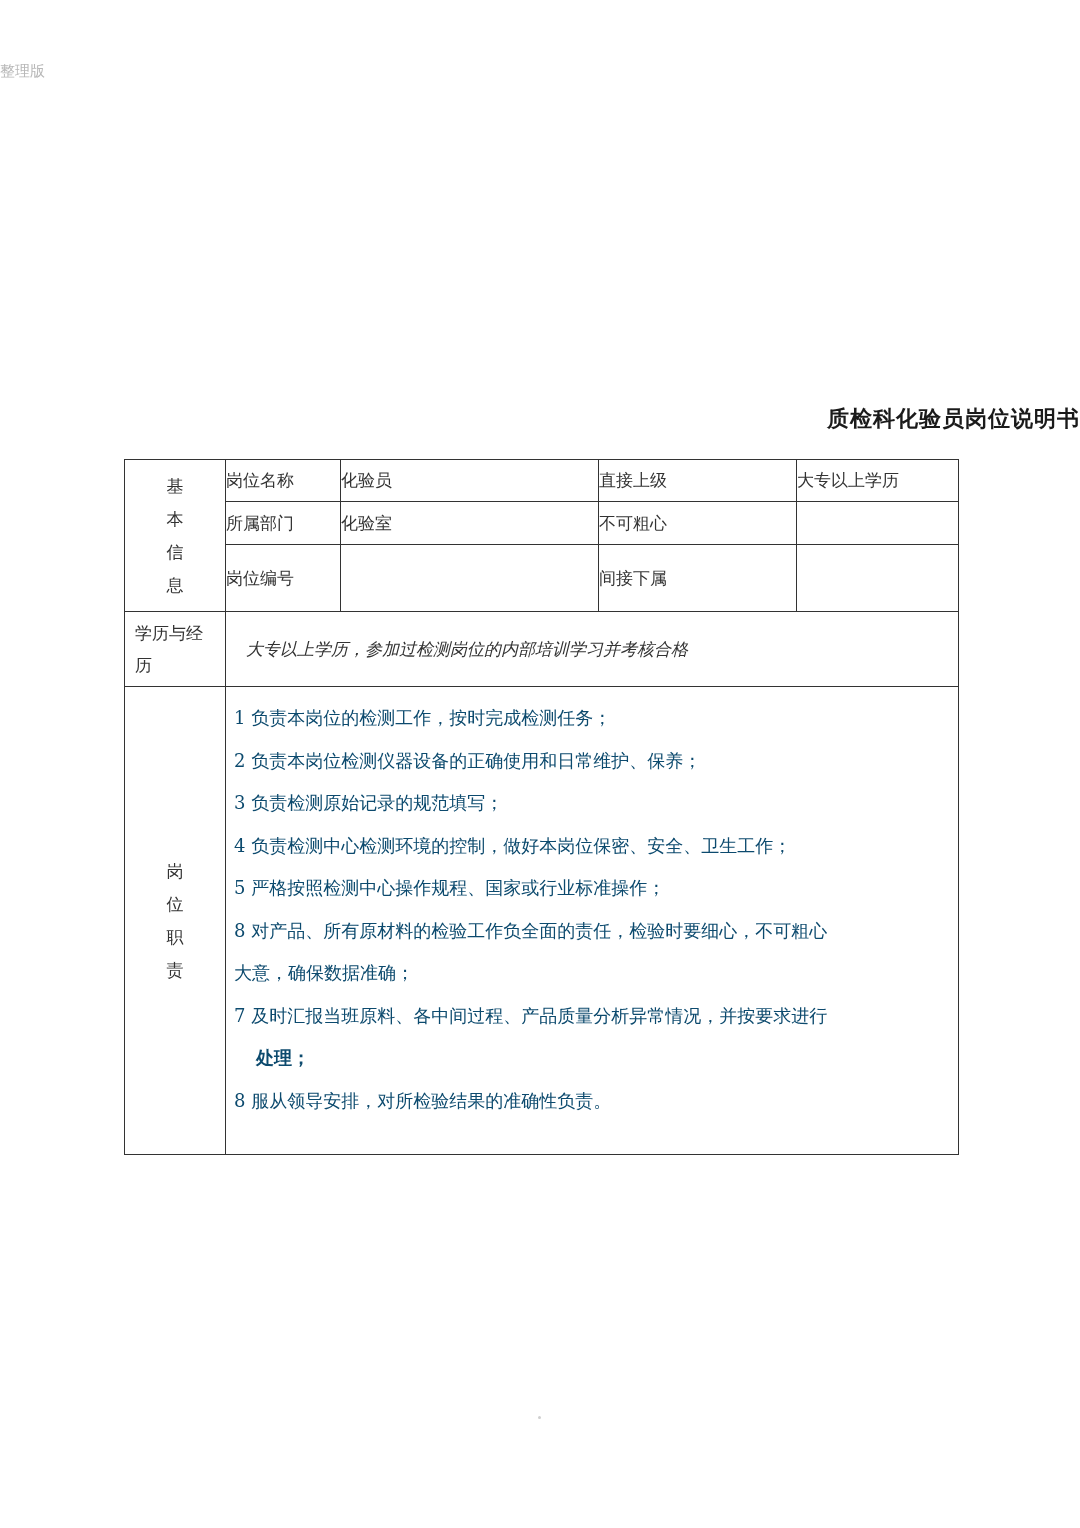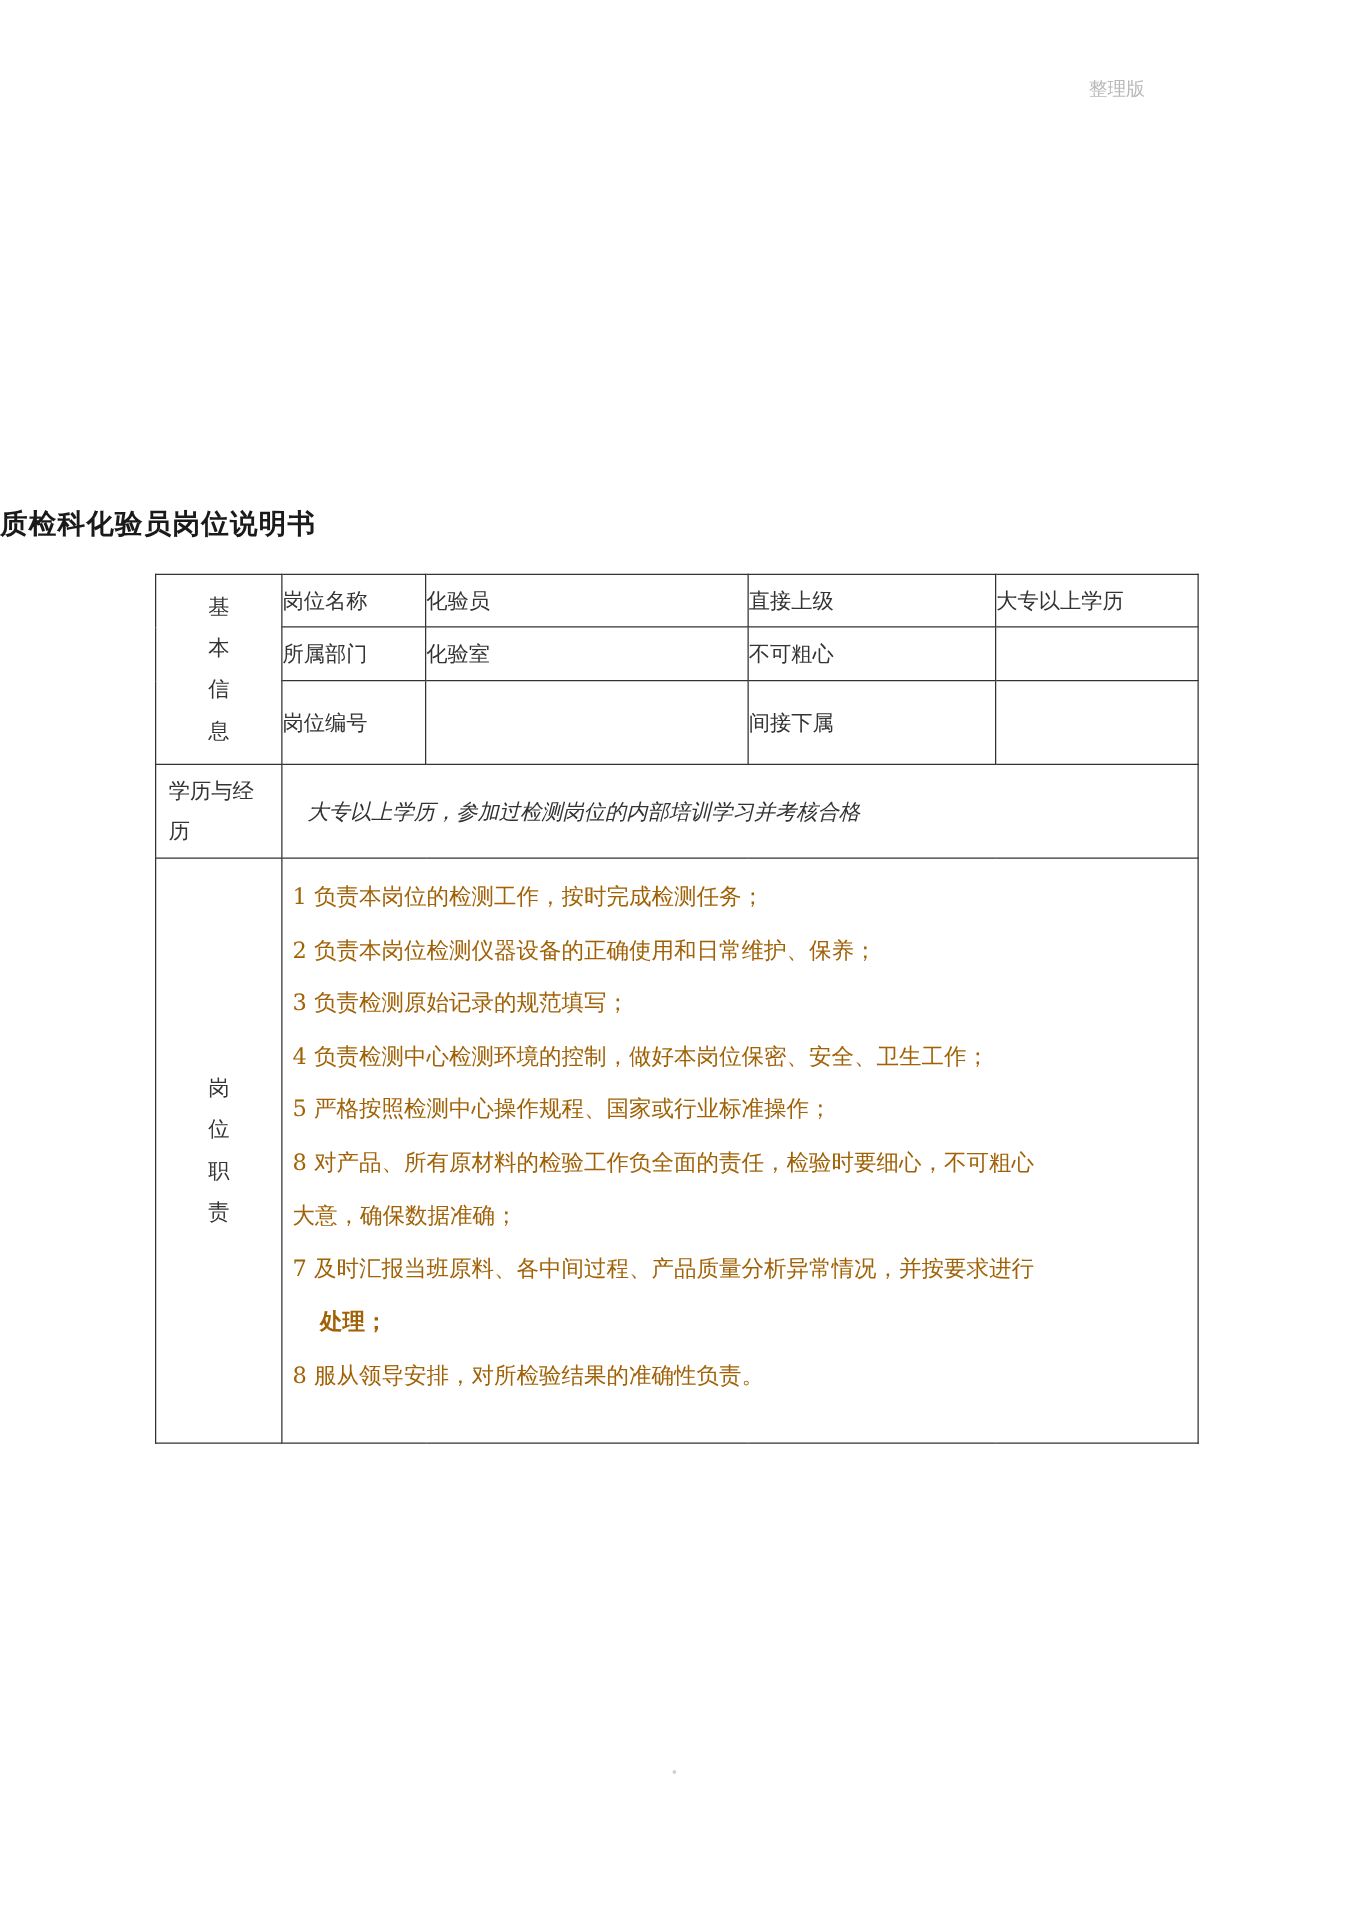--- a/index.html
+++ b/index.html
@@ -2,43 +2,43 @@
 <html><head>
 <meta charset="utf-8">
 <style>
   html, body { margin: 0; padding: 0; }
   body {
     width: 1080px; height: 1528px; background: #ffffff; position: relative;
     font-family: "DejaVu Serif", "Liberation Serif", serif; color: #222;
     overflow: hidden;
   }
   .watermark {
-    position: absolute; top: 62px; left: 0; width: 916px; text-align: right;
+    position: absolute; top: 62px; left: 0; width: 916px; text-align: left;
     font-size: 15px; color: #b8b8b8;
   }
   .title {
-    position: absolute; top: 404px; left: 0; width: 1080px; text-align: left;
+    position: absolute; top: 404px; left: 0; width: 1080px; text-align: right;
     font-family: "DejaVu Sans", "Liberation Sans", sans-serif;
     font-size: 22px; font-weight: bold; color: #1a1a1a; letter-spacing: 1px;
   }
   table.form {
     position: absolute; left: 124px; top: 459px; width: 834px;
     border-collapse: collapse; table-layout: fixed;
     font-size: 17px; color: #333;
   }
   table.form td {
     border: 1.5px solid #333; padding: 0; vertical-align: middle;
   }
   .c { }
   .vert { text-align: center; line-height: 33px; }
   .vert span { display: block; }
   .edu-label { padding-left: 10px !important; line-height: 32px; text-align: left; }
   .edu-text { padding-left: 20px !important; font-style: italic; }
   .duties { vertical-align: top !important; padding: 10px 6px 0 8px !important; }
-  .duty { line-height: 42.5px; font-size: 18px; color: #a16207; }
+  .duty { line-height: 42.5px; font-size: 18px; color: #0c4a6e; }
   .duty.cont { padding-left: 22px; font-weight: bold; }
   .page-dot {
     position: absolute; top: 1416px; left: 538px; width: 3px; height: 3px;
     background: #cfcfcf; border-radius: 50%;
   }
 </style>
 </head>
 <body>
 
 <div class="watermark">整理版</div>

